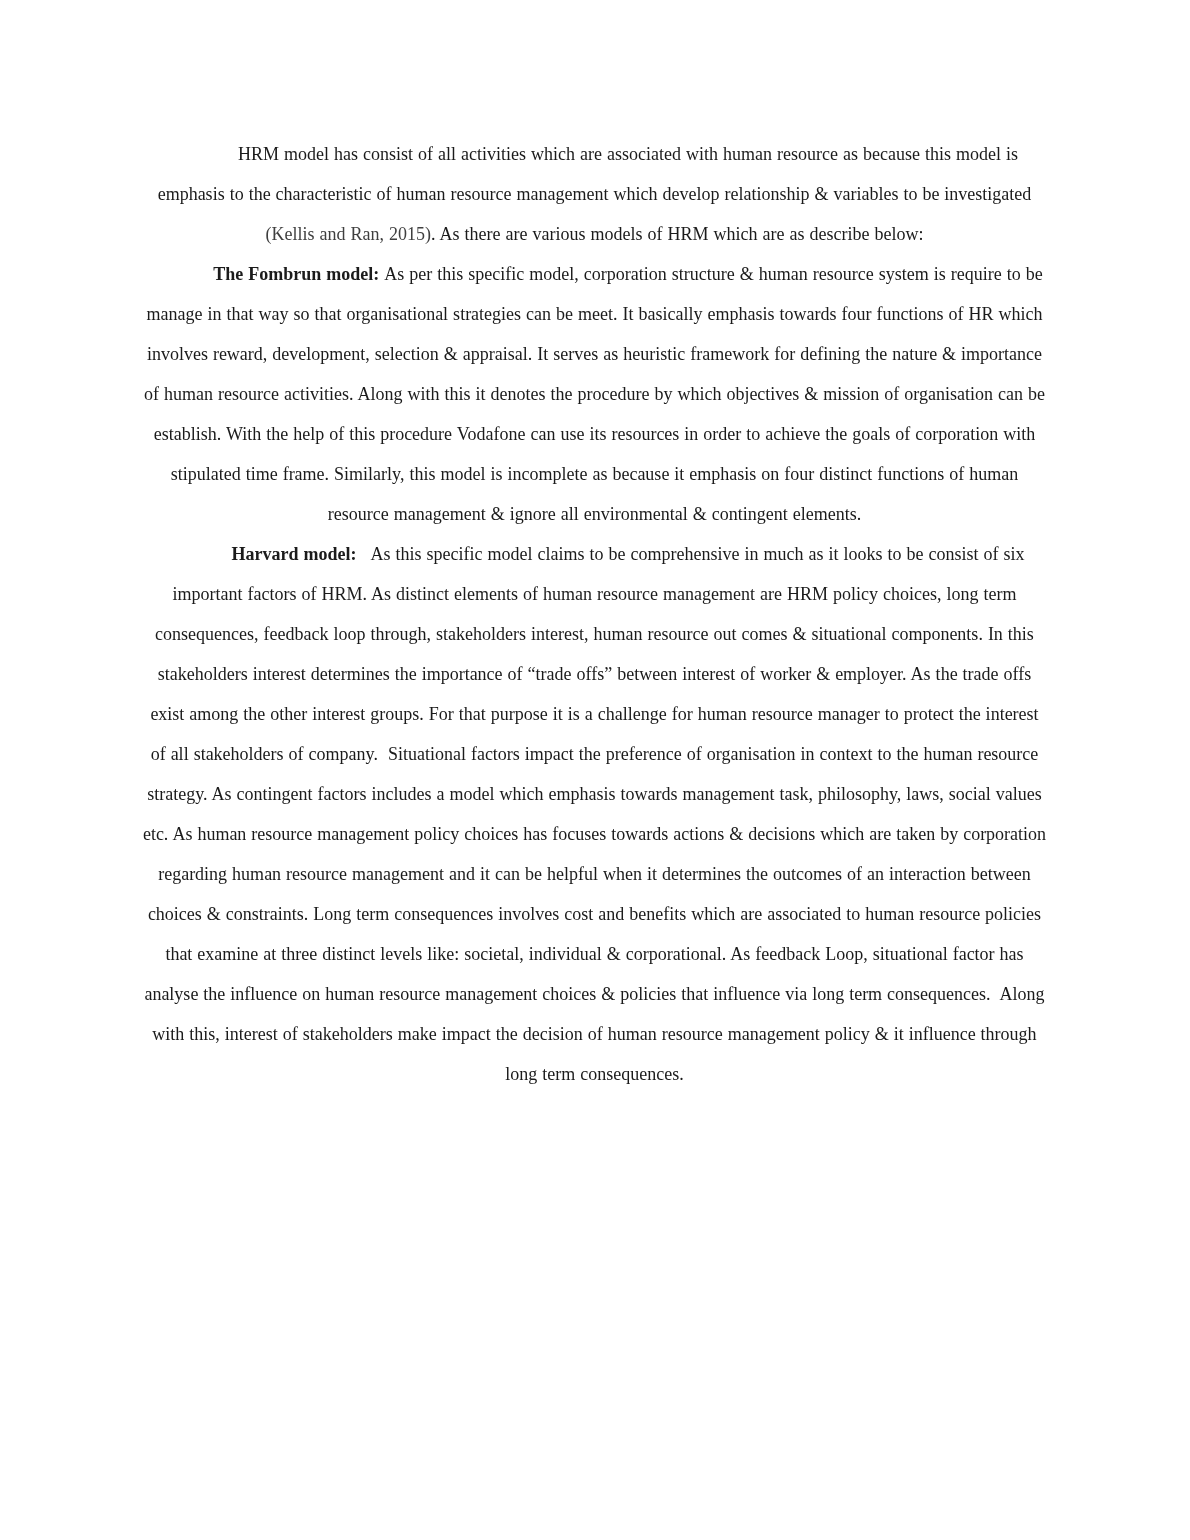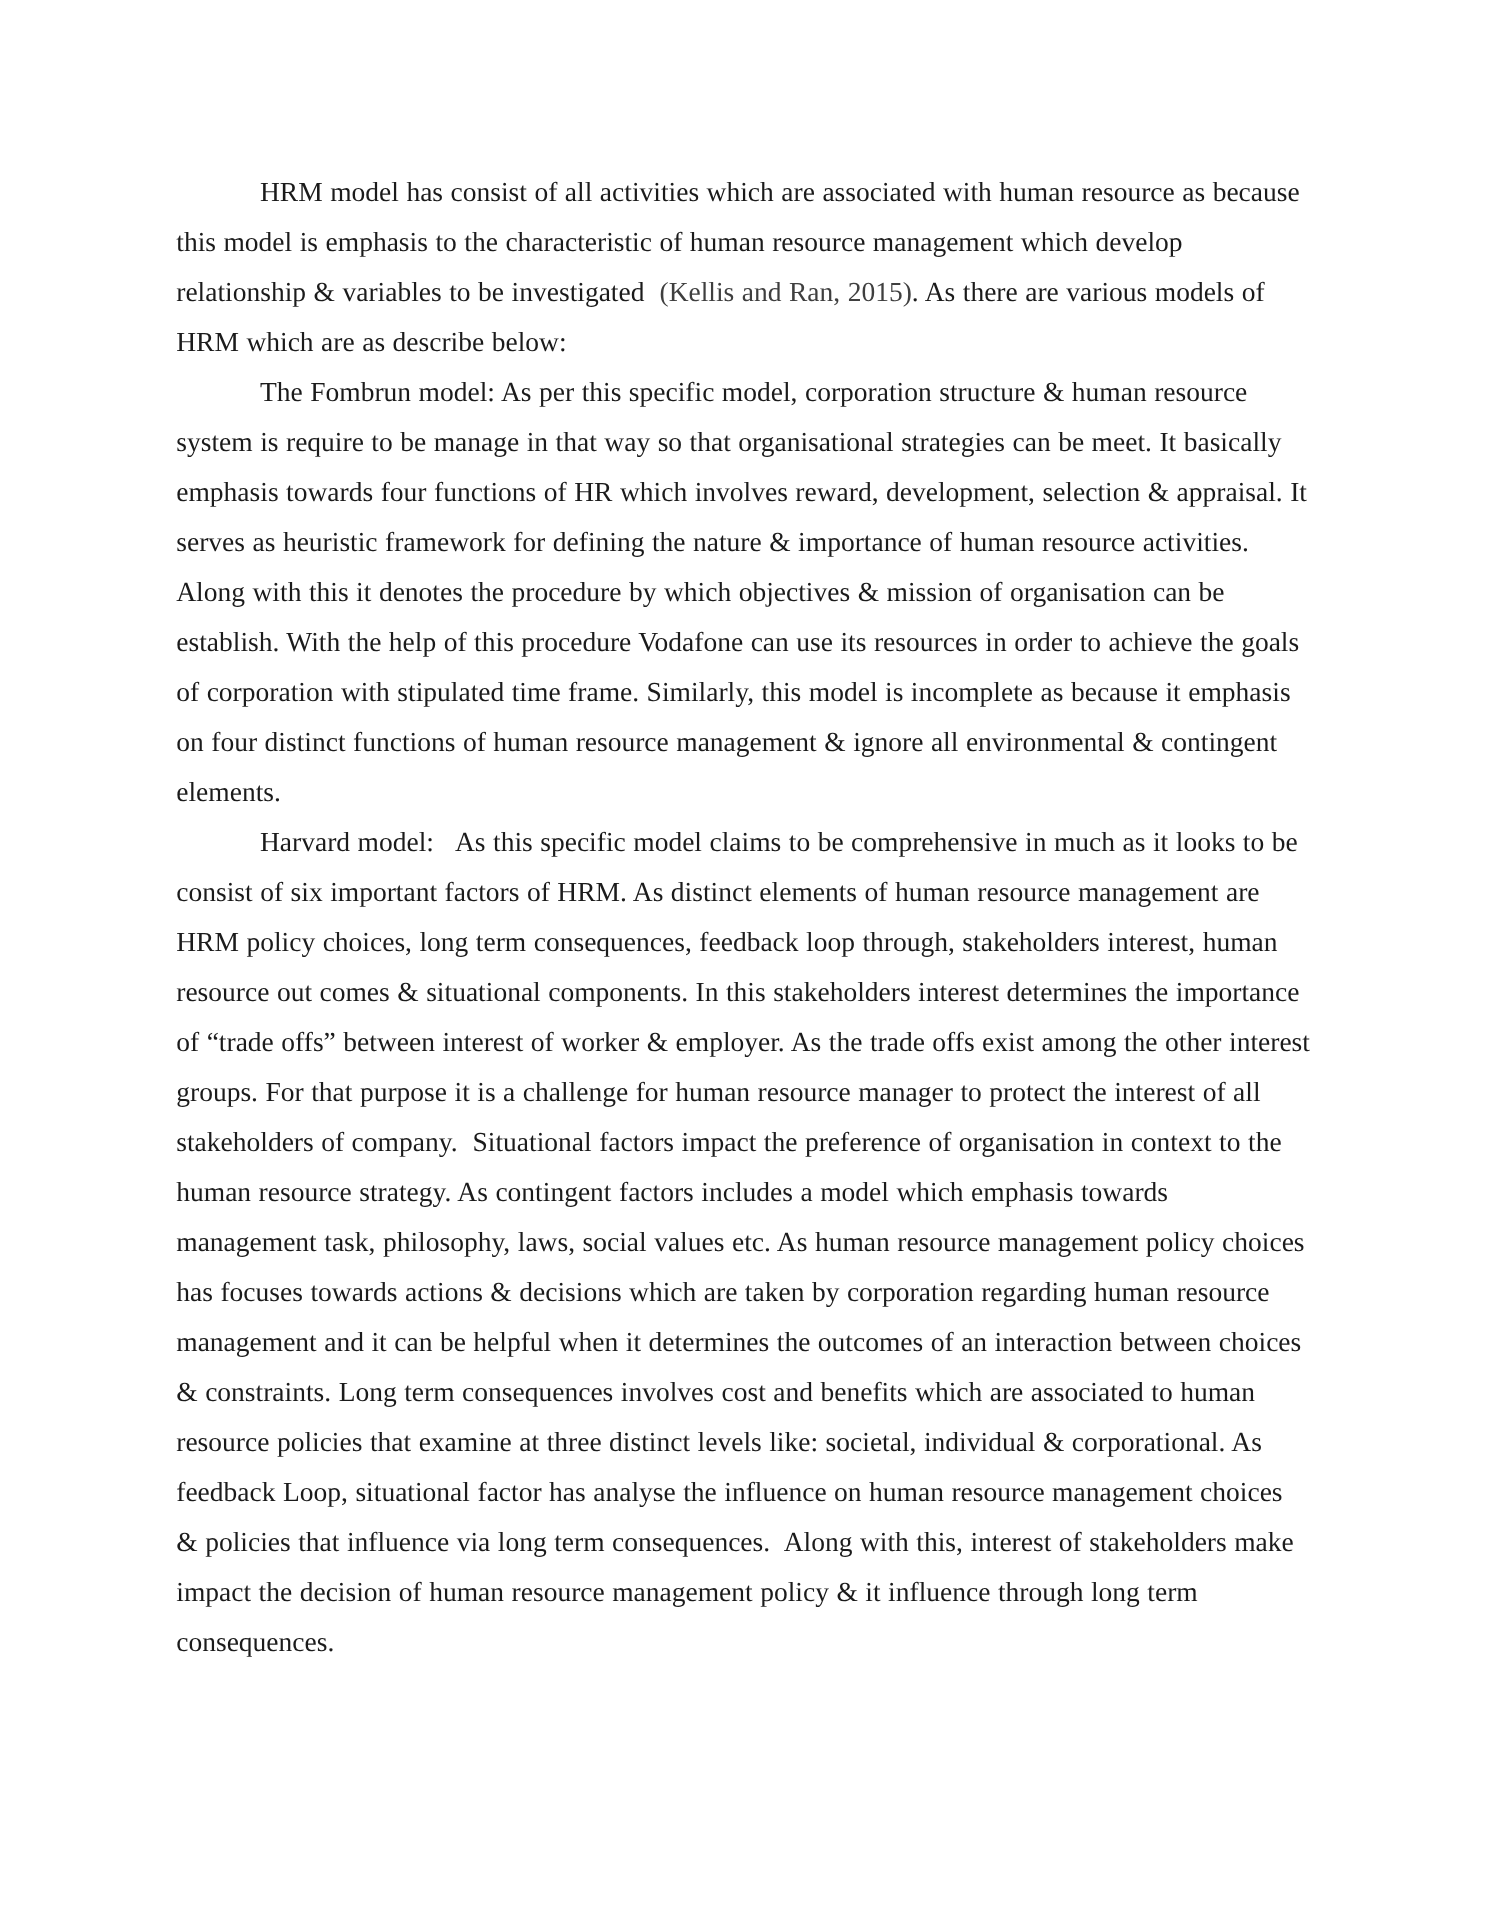--- a/index.html
+++ b/index.html
@@ -18,33 +18,33 @@
     width: 1190px;
     height: 1540px;
     background: var(--page-bg, #ffffff);
     padding: 134px 142px 0 141px;
   }
   .doc {
     width: 100%;
   }
   .para {
     margin: 0;
-    font-size: 22px;
+    font-size: 18px;
     line-height: 40px;
     color: var(--body-text, #1b1b1b);
     text-indent: 67px;
-    text-align: left;
+    text-align: center;
     white-space: pre-wrap;
     word-spacing: 0.5px;
   }
   .run-normal {
     font-weight: normal;
   }
   .run-bold {
-    font-weight: normal;
+    font-weight: bold;
   }
   .run-citation {
     color: var(--citation-text, #3f3f3f);
   }
 </style>
 </head>
 <body>
 
 <div class="page">
   <main class="doc">

